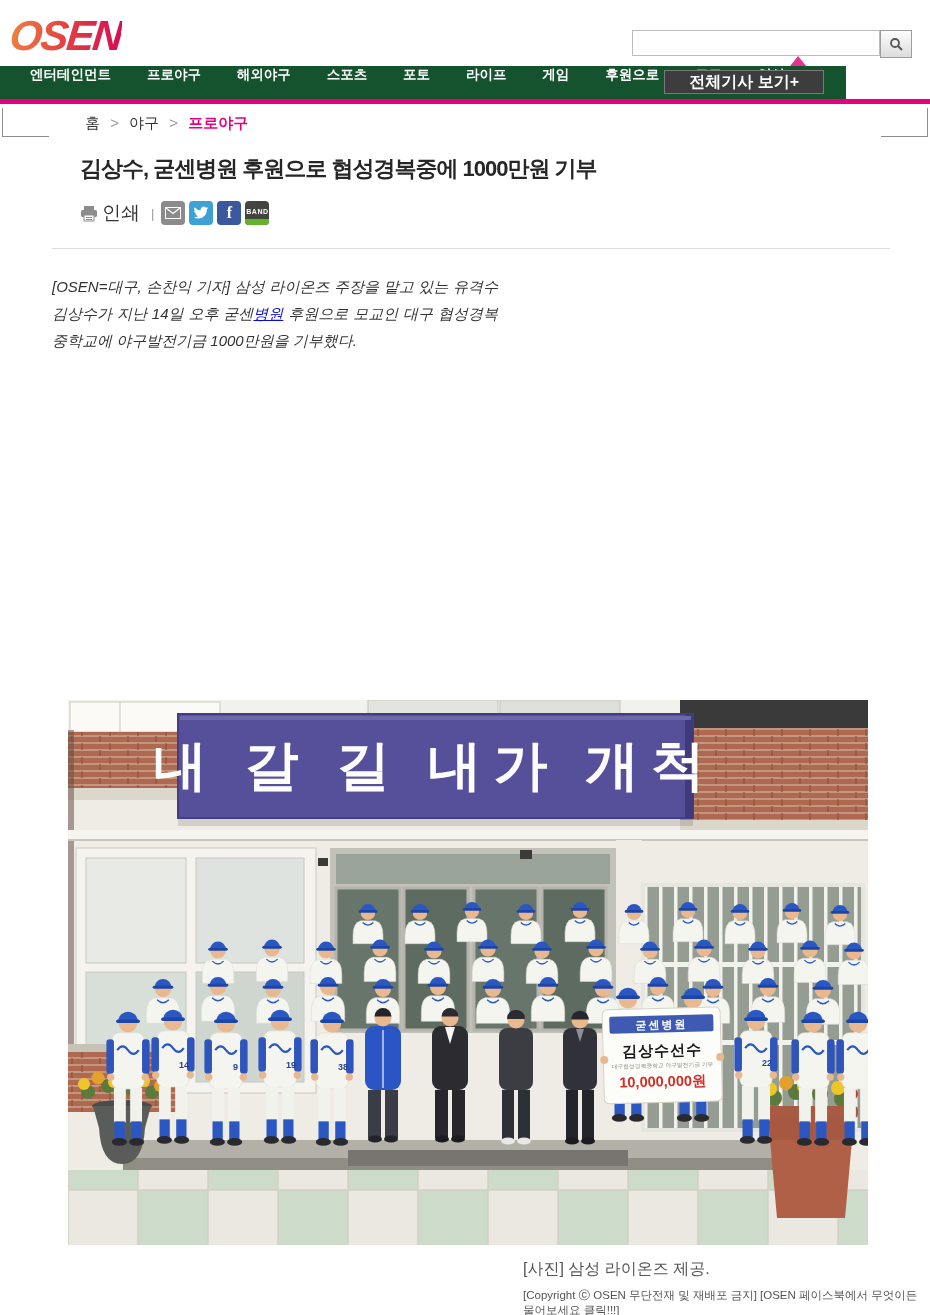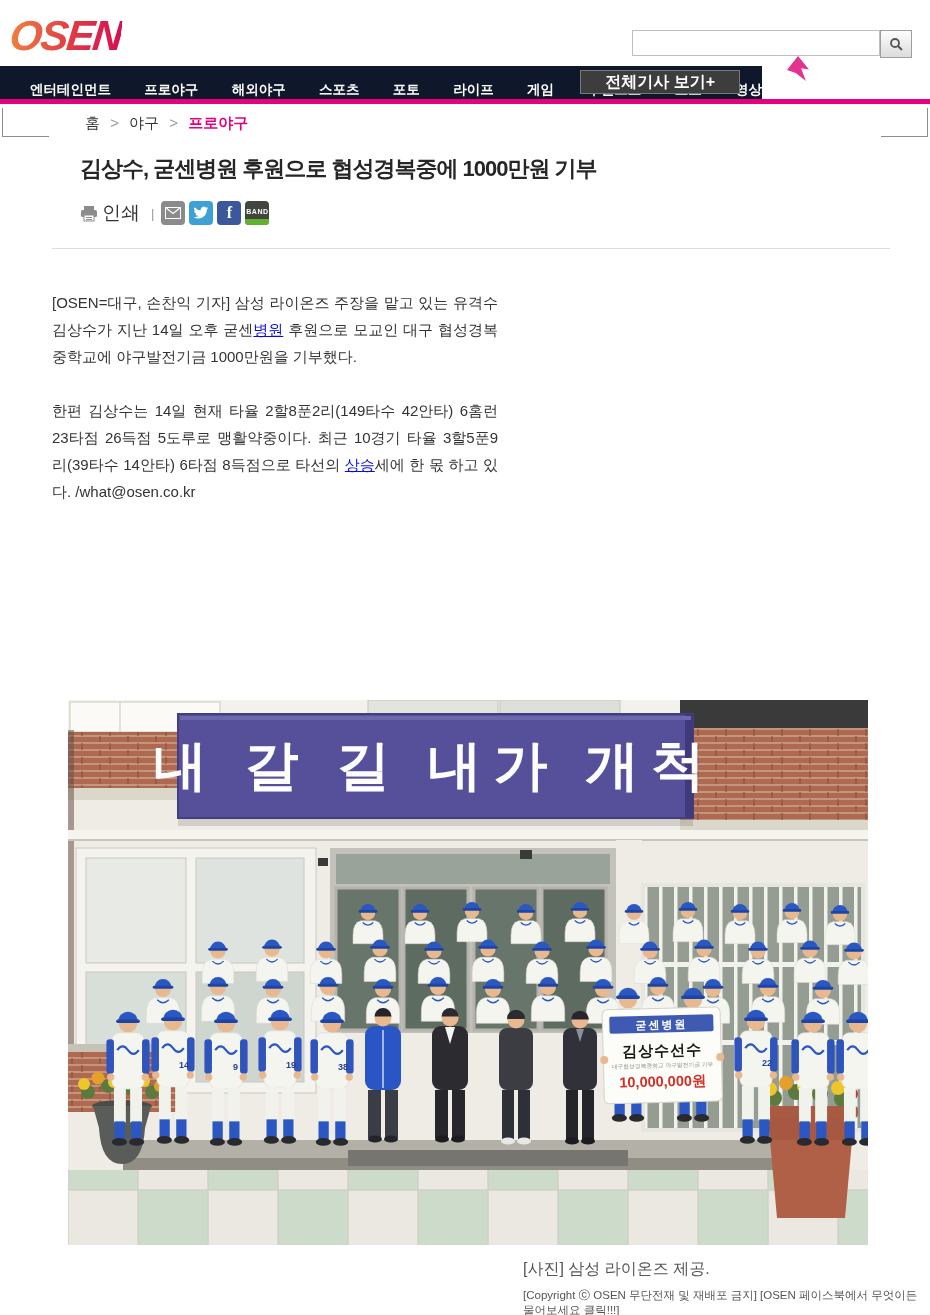--- a/index.html
+++ b/index.html
@@ -11,22 +11,22 @@
         background:linear-gradient(90deg,#ef8040,#e23a44 55%,#d60f52);
         -webkit-background-clip:text;background-clip:text;color:transparent;cursor:pointer;}
   .searchbox{position:absolute;left:632px;top:30px;width:280px;height:28px;}
   .searchbox input{position:absolute;left:0;top:0;width:248px;height:26px;border:1px solid #bdbdbd;
         box-sizing:border-box;padding:0 6px;font-size:13px;outline:none;}
   .search-btn{position:absolute;right:0;top:0;width:30px;height:26px;border:1px solid #9e9e9e;
         background:linear-gradient(#fdfdfd,#dcdcdc);display:flex;align-items:center;justify-content:center;cursor:pointer;}
   .pink-arrow{position:absolute;left:787px;top:56px;width:22px;height:25px;background:#e5318f;
         clip-path:polygon(50% 0%,100% 54%,64% 49%,86% 100%,40% 68%,0% 56%);}
   
-  .nav{position:absolute;left:0;top:66px;width:762px;height:33px;background:#0f172a;
-       display:flex;align-items:flex-end;}
+  .nav{position:absolute;left:0;top:66px;width:846px;height:33px;background:#14532d;
+       display:flex;align-items:flex-start;}
   .nav-items{display:flex;align-items:center;margin-left:30px;width:755px;justify-content:space-between;}
   .nav-item{color:#fff;font-size:13.5px;font-weight:bold;cursor:pointer;white-space:nowrap;}
   .all-btn{position:absolute;right:22px;top:4px;height:24px;line-height:22px;padding:0 24px;
        background:#3d3d3d;border:1px solid #787878;color:#fff;font-size:16px;font-weight:bold;cursor:pointer;box-sizing:border-box;}
   .accent-line{position:absolute;left:0;top:99px;width:930px;height:5px;background:#e5007f;}
   
   .crumbs{position:absolute;left:85px;top:114px;font-size:15px;color:#333;}
   .crumbs .sep{color:#999;margin:0 6px;}
   .crumb{cursor:pointer;}
   .crumb-cur{color:#e5007f;font-weight:bold;}
@@ -41,21 +41,21 @@
   .share-sep{color:#999;margin:0 7px;font-size:13px;}
   .share-ic{width:24px;height:24px;border-radius:4px;margin-right:4px;display:flex;
             align-items:center;justify-content:center;cursor:pointer;overflow:hidden;}
   .ic-mail{background:#8b8b8b;}
   .ic-tw{background:#3ea1d5;}
   .ic-fb{background:#3a589b;color:#fff;font-weight:bold;font-size:16px;font-family:"Liberation Serif",serif;}
   .ic-band{background:#42463e;flex-direction:column;justify-content:flex-end;}
   .band-txt{color:#fff;font-size:7px;font-weight:bold;line-height:15px;letter-spacing:.5px;}
   .band-bar{width:24px;height:6px;background:#63b22e;}
   .divider{margin-top:22px;border:none;border-top:1px solid #dcdcdc;width:838px;}
-  .article-body{margin-top:40px;font-size:15px;line-height:27px;text-align:justify;color:#333;}
+  .article-body{margin-top:24px;font-size:15px;line-height:27px;text-align:justify;color:#333;font-style:italic;}
   .float-spacer{float:right;width:392px;height:326px;}
   .article-body p{margin:0 0 27px 0;}
   .inline-link{color:#0b0bdb;text-decoration:underline;cursor:pointer;}
   
   .photo-wrap{position:absolute;left:68px;top:700px;width:800px;height:433px;}
   .caption{position:absolute;left:523px;top:1259px;font-size:16px;color:#555;}
   .copyright{position:absolute;left:523px;top:1288px;font-size:11.5px;color:#555;}
 </style>
 </head>
 <body>
@@ -130,21 +130,20 @@
       <span class="band-txt">BAND</span>
       <span class="band-bar"></span>
     </span>
   </div>
 
   <hr class="divider">
 
   <div class="article-body">
     <div class="float-spacer"></div>
     <p><span>[OSEN=대구, 손찬익 기자] 삼성 라이온즈 주장을 맡고 있는 유격수 김상수가 지난 14일 오후 굳센</span><a class="inline-link" href="#">병원</a><span> 후원으로 모교인 대구 협성경복중학교에 야구발전기금 1000만원을 기부했다.</span></p>
-    <p><span>한편 김상수는 14일 현재 타율 2할8푼2리(149타수 42안타) 6홈런 23타점 26득점 5도루로 맹활약중이다. 최근 10경기 타율 3할5푼9리(39타수 14안타) 6타점 8득점으로 타선의 </span><a class="inline-link" href="#">상승</a><span>세에 한 몫 하고 있다. /what@osen.co.kr</span></p>
   </div>
 </div>
 
 <div class="photo-wrap">
 <svg width="800" height="545" viewBox="0 0 800 545">
   <defs>
     <pattern id="brick" width="28" height="14" patternUnits="userSpaceOnUse">
       <rect width="28" height="14" fill="#ae6950"></rect>
       <line x1="0" y1="1" x2="28" y2="1" stroke="#c9a28b" stroke-width="1.6"></line>
       <line x1="0" y1="8" x2="28" y2="8" stroke="#c9a28b" stroke-width="1.6"></line>

